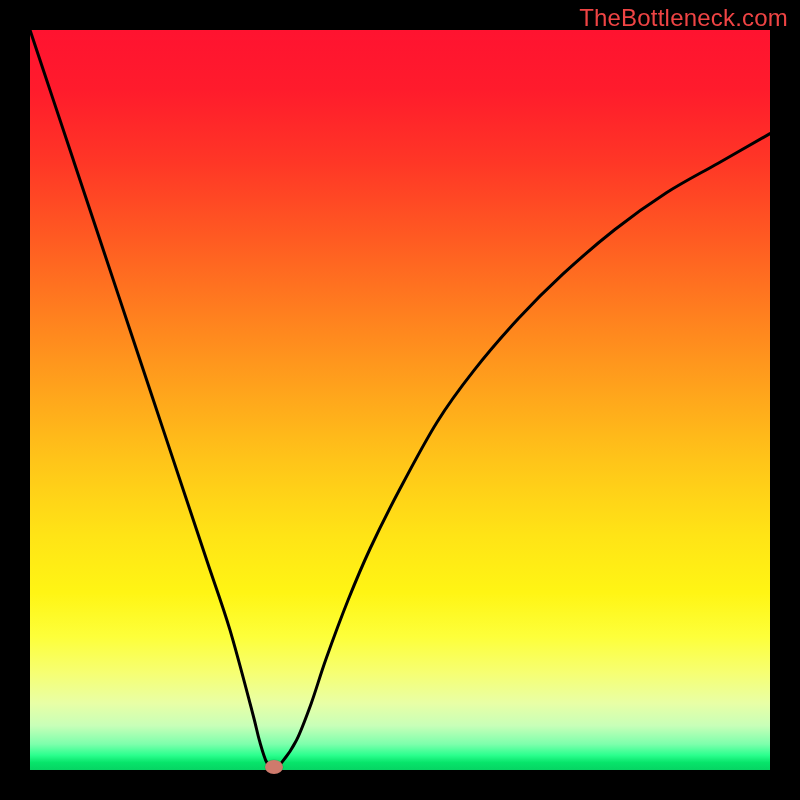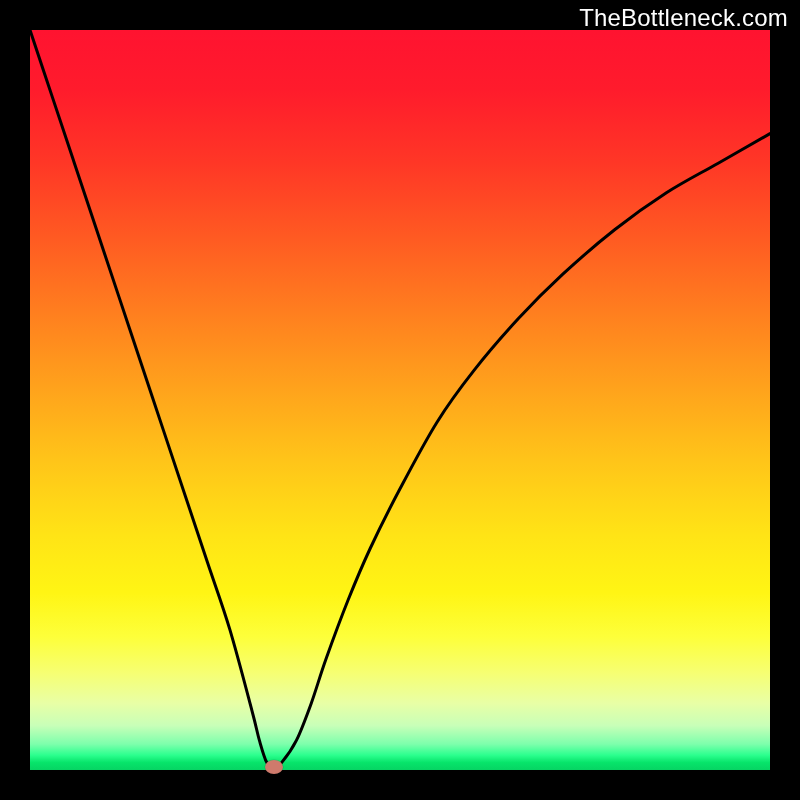--- a/index.html
+++ b/index.html
@@ -14,21 +14,21 @@
   .frame {
     position: relative;
     width: 800px;
     height: 800px;
     background: #000;
   }
   .watermark {
     position: absolute;
     top: 4px;
     right: 12px;
-    color: #ffffff;
+    color: #ef4444;
     font-size: 24px;
     font-weight: 400;
     letter-spacing: 0.2px;
     user-select: none;
   }
   .plot-area {
     position: absolute;
     left: 30px;
     top: 30px;
     width: 740px;

